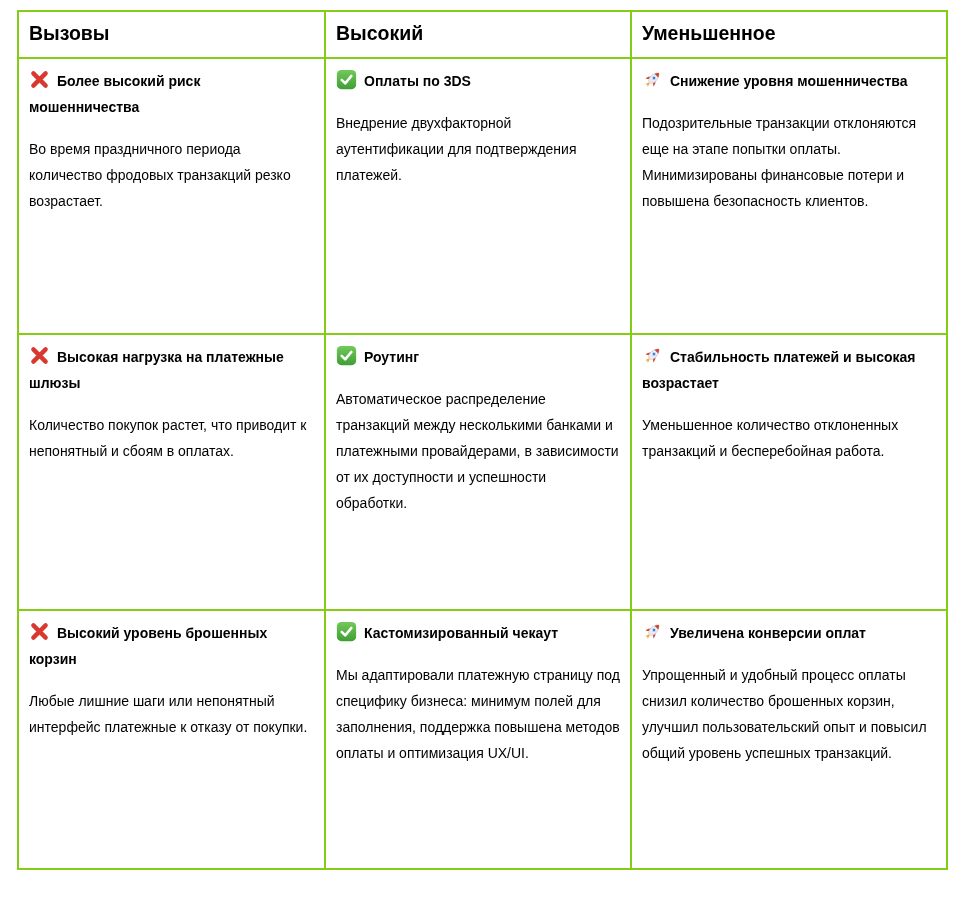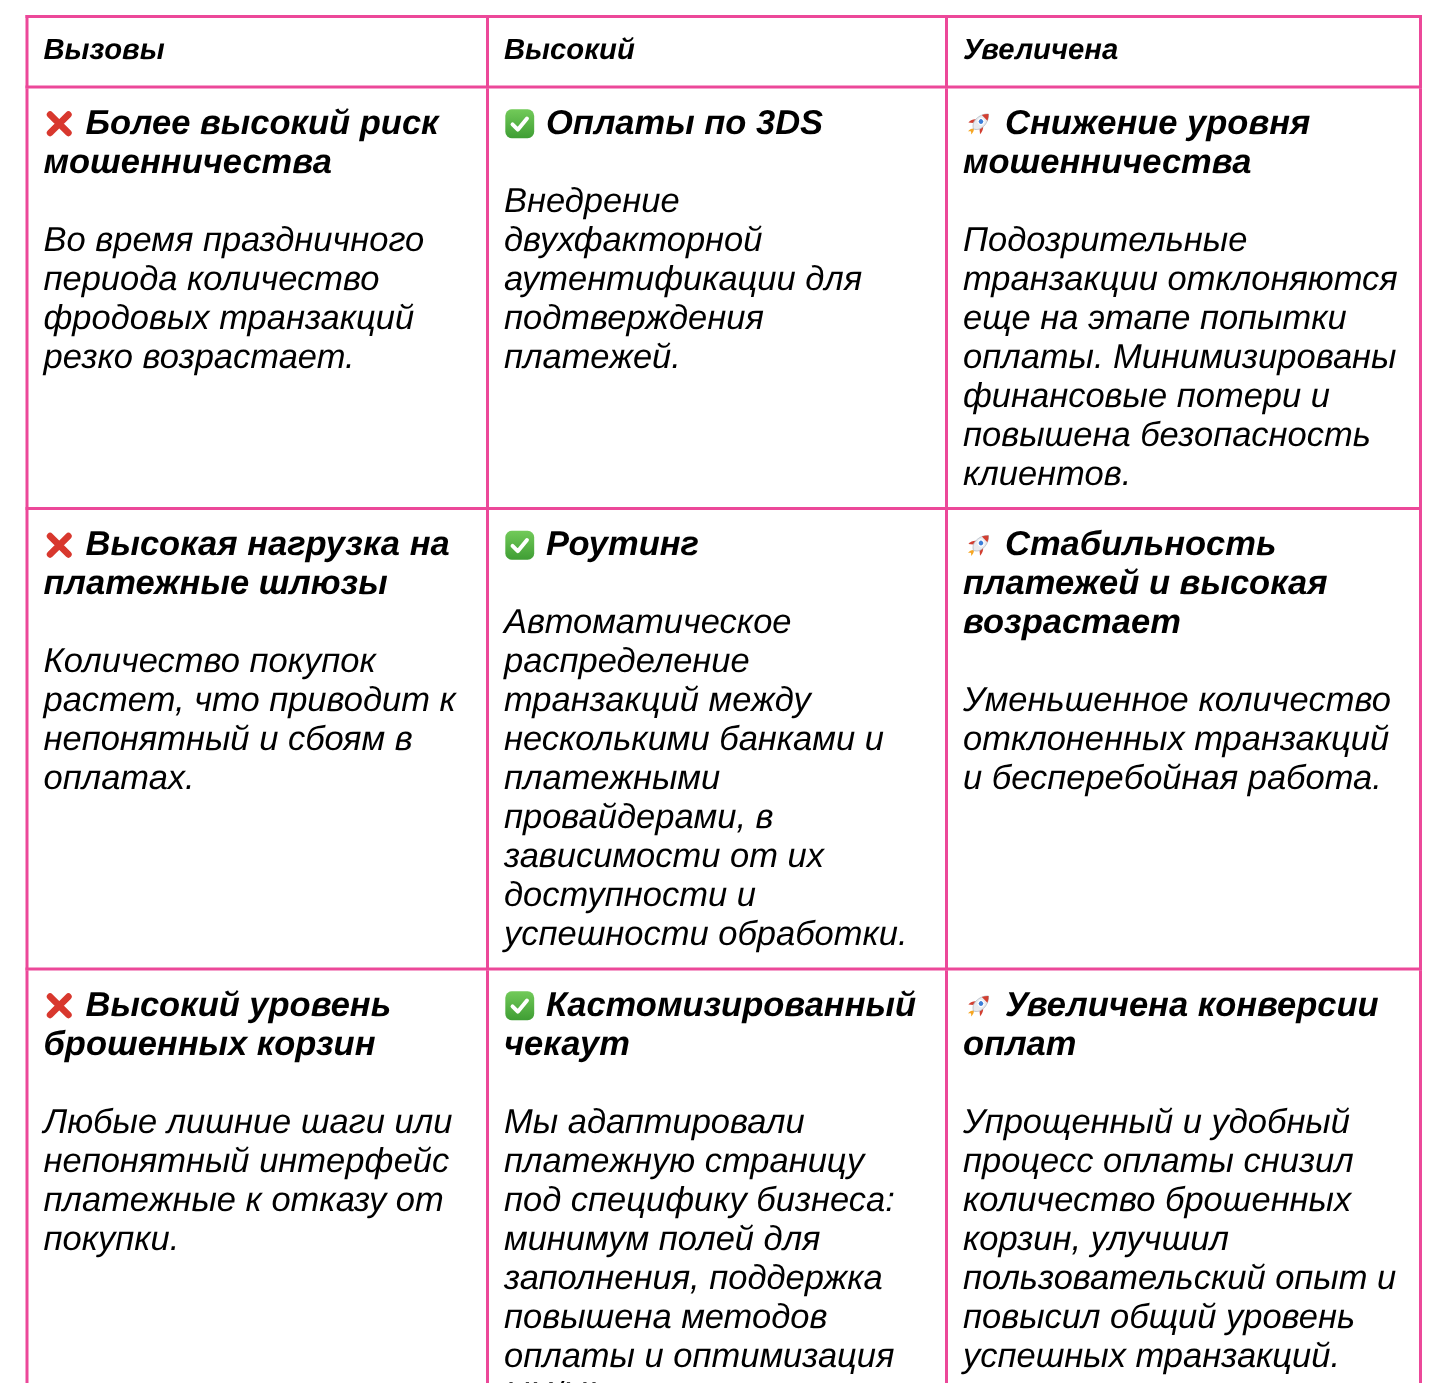--- a/index.html
+++ b/index.html
@@ -19,52 +19,51 @@
     left: 17px;
     top: 10px;
   }
   table.cmp {
     border-collapse: collapse;
     table-layout: fixed;
     width: 929px;
     background: #ffffff;
   }
   table.cmp th, table.cmp td {
-    border: 2px solid #ec4899;
+    border: 2px solid #84cc16;
     box-sizing: border-box;
     text-align: left;
-    font-style: italic;
   }
   table.cmp th {
     font-size: 19.5px;
     font-weight: bold;
     vertical-align: middle;
     padding: 4px 10px 6px 10px;
     height: 47px;
   }
   table.cmp td {
     vertical-align: top;
     padding: 9px 10px 10px 10px;
-    font-size: 23px;
+    font-size: 14px;
     line-height: 26px;
   }
   tr.r1, tr.r2 { height: 276px; }
   tr.r3 { height: 259px; }
   .head {
     font-weight: bold;
   }
   .emoji {
     width: 21px;
     height: 21px;
     display: inline-block;
     vertical-align: -4px;
     margin-right: 7px;
   }
   .body {
-    margin: 26px 0 0 0;
+    margin: 16px 0 0 0;
   }
   .symdefs { position: absolute; width: 0; height: 0; overflow: hidden; }
 </style>
 </head>
 <body>
 
 <svg class="symdefs" xmlns="http://www.w3.org/2000/svg" aria-hidden="true">
   <defs>
     <linearGradient id="gg" x1="0" y1="0" x2="0" y2="1">
       <stop offset="0" stop-color="#72ca59"></stop>
@@ -94,21 +93,21 @@
   <table class="cmp">
     <colgroup>
       <col style="width:307px">
         <col style="width:306px">
         <col style="width:316px">
     </colgroup>
     <thead>
       <tr class="r0">
         <th>Вызовы</th>
         <th>Высокий</th>
-        <th>Увеличена</th>
+        <th>Уменьшенное</th>
       </tr>
     </thead>
     <tbody>
       <tr class="r1">
         <td>
           <div class="head"><svg class="emoji" viewBox="0 0 24 24">
                 <use href="#sym-cross"></use>
               </svg><span>Более высокий риск мошенничества</span></div>
           <p class="body">Во время праздничного периода количество фродовых транзакций резко возрастает.</p>
         </td>

